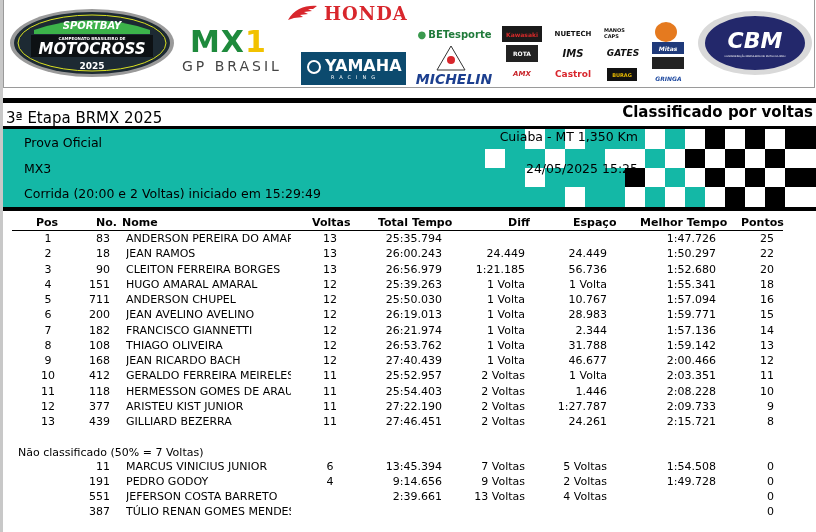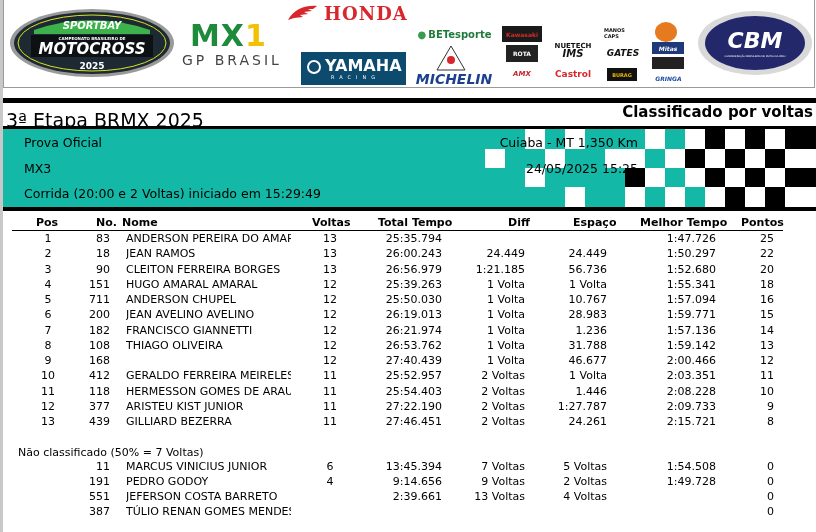--- a/index.html
+++ b/index.html
@@ -3,21 +3,21 @@
 <meta charset="utf-8">
 <style>
   html, body { margin:0; padding:0; }
   body { width:816px; height:532px; background:#ffffff; position:relative; overflow:hidden;
          font-family:"DejaVu Sans", sans-serif; color:#000; }
   .page-left-border { position:absolute; left:0; top:0; width:3px; height:532px; background:#c8c8c8; }
 
   
   .banner { position:absolute; left:3px; top:0; width:810px; height:87px; border:1px solid #9a9a9a; border-top:none; background:#fff; }
   .logo-brmx { position:absolute; left:5px; top:8px; width:166px; height:70px; }
-  .logo-mx1 { position:absolute; left:178px; top:18px; width:110px; height:50px; }
+  .logo-mx1 { position:absolute; left:178px; top:24px; width:110px; height:50px; }
   .mx1-text { position:absolute; left:8px; top:0; font:bold 30px "DejaVu Sans", sans-serif; letter-spacing:1px; color:#1e8a3c; }
   .mx1-text .one { color:#f2c200; }
   .mx1-sub { position:absolute; left:0; top:34px; font:14px "DejaVu Sans", sans-serif; letter-spacing:3px; color:#444; }
   .logo-honda { position:absolute; left:282px; top:3px; width:136px; height:20px; }
   .honda-text { position:absolute; left:38px; top:0; font:bold 18px "DejaVu Serif", serif; color:#d8262c; letter-spacing:1px; }
   .honda-wing { position:absolute; left:0; top:2px; width:32px; height:16px; }
   .logo-sportbay { position:absolute; left:297px; top:24px; width:105px; height:26px; background:#111; color:#fff;
                    font:italic bold 15px "DejaVu Sans", sans-serif; display:flex; align-items:center; justify-content:center; }
   .logo-sportbay .bay { color:#b9d530; }
   .logo-yamaha { position:absolute; left:297px; top:52px; width:105px; height:33px; background:#0c4a6e; color:#fff; }
@@ -26,46 +26,46 @@
   .yamaha-emblem { position:absolute; left:6px; top:8px; width:14px; height:14px; border:2px solid #fff; border-radius:50%; box-sizing:border-box; }
 
   .sponsor { position:absolute; font-family:"DejaVu Sans", sans-serif; font-weight:bold; display:flex; align-items:center; justify-content:center; }
   .s-bet { left:413px; top:26px; width:75px; height:16px; font-size:10px; color:#1f7a3a; }
   .s-bet .dot { color:#3a9a4e; margin-right:2px; }
   .s-rock { left:432px; top:45px; width:30px; height:26px; }
   .s-michelin { left:415px; top:73px; width:70px; height:12px; font-size:14px; font-style:italic; color:#1c3f8f; }
   .s-kawasaki { left:498px; top:26px; width:40px; height:16px; background:#1a1a1a; color:#d82a2a; font-size:6px; }
   .s-rota { left:502px; top:45px; width:32px; height:17px; background:#222; color:#fff; font-size:6px; }
   .s-amx { left:501px; top:66px; width:34px; height:16px; color:#c8242a; font-size:7px; font-style:italic; }
-  .s-nuetech { left:546px; top:28px; width:46px; height:12px; font-size:7px; color:#111;margin-top:12px; }
+  .s-nuetech { left:546px; top:28px; width:46px; height:12px; font-size:7px; color:#111; }
   .s-ims { left:546px; top:46px; width:46px; height:14px; font-size:10px; font-style:italic; color:#111; }
   .s-castrol { left:546px; top:67px; width:46px; height:14px; font-size:9px; color:#d9262d; }
   .s-mancos { left:600px; top:26px; width:36px; height:14px; font-size:5px; color:#111; }
   .s-gates { left:602px; top:46px; width:34px; height:14px; font-size:9px; font-style:italic; color:#111; }
   .s-burag { left:603px; top:68px; width:30px; height:13px; background:#111; color:#e6b800; font-size:5px; }
   .s-round { left:651px; top:22px; width:22px; height:20px; background:#e57a1f; border-radius:50%; color:#fff; font-size:5px; }
   .s-mitas { left:648px; top:42px; width:32px; height:12px; background:#1f3a7a; color:#fff; font-size:6px; font-style:italic; }
   .s-third { left:648px; top:57px; width:32px; height:12px; background:#222; color:#fff; font-size:4px; }
   .s-gringa { left:647px; top:72px; width:35px; height:12px; color:#1f4aa0; font-size:6px; font-style:italic; }
   .logo-cbm { position:absolute; left:693px; top:10px; width:116px; height:66px; }
 
   
   .rule { position:absolute; left:3px; width:813px; background:#000; }
   .title-row { position:absolute; left:3px; top:103px; width:813px; height:24px; }
-  .event-title { position:absolute; left:3px; top:6px; font-size:19px; font-family:"DejaVu Sans", sans-serif; }
+  .event-title { position:absolute; left:3px; top:6px; font-size:15px; font-family:"DejaVu Sans", sans-serif; }
   .report-type { position:absolute; right:3px; top:0; font:bold 15px "DejaVu Sans", sans-serif; }
 
   
   .info-band { position:absolute; left:3px; top:129px; width:813px; height:79px; background:#14b8a6; overflow:hidden; }
   .checker { position:absolute; left:0; top:0; width:813px; height:79px; }
   .info-text { position:absolute; font-size:12.5px; font-family:"DejaVu Sans", sans-serif; white-space:nowrap; }
   .info-session { left:21px; top:6px; }
   .info-class { left:21px; top:32px; }
   .info-race { left:21px; top:57px; }
-  .info-venue { right:178px; top:6px; }
+  .info-venue { right:178px; top:0; }
   .info-date { right:178px; top:32px; }
 
   
   .results { position:absolute; left:0; top:214px; width:816px; }
   .hdr { position:absolute; top:2px; font:bold 11px "DejaVu Sans", sans-serif; white-space:nowrap; }
   .hdr-line { position:absolute; left:12px; top:16px; width:771px; height:1px; background:#000; }
   .row { position:absolute; left:0; width:816px; height:15px; font-size:11px; font-family:"DejaVu Sans", sans-serif; }
   .cell { position:absolute; top:0; white-space:nowrap; }
   .c-pos { left:30px; width:36px; text-align:center; }
   .c-no  { left:70px; width:40px; text-align:right; }
@@ -288,38 +288,39 @@
       <div class="cell c-best">1:59.771</div>
       <div class="cell c-pts">15</div>
     </div>
     <div class="row" style="top: 323.5px;">
       <div class="cell c-pos">7</div>
       <div class="cell c-no">182</div>
       <div class="cell c-name">FRANCISCO GIANNETTI</div>
       <div class="cell c-laps">12</div>
       <div class="cell c-total">26:21.974</div>
       <div class="cell c-diff">1 Volta</div>
-      <div class="cell c-gap">1.236</div>
+      <div class="cell c-gap">2.344</div>
       <div class="cell c-best">1:57.136</div>
       <div class="cell c-pts">14</div>
     </div>
     <div class="row" style="top: 338.75px;">
       <div class="cell c-pos">8</div>
       <div class="cell c-no">108</div>
       <div class="cell c-name">THIAGO OLIVEIRA</div>
       <div class="cell c-laps">12</div>
       <div class="cell c-total">26:53.762</div>
       <div class="cell c-diff">1 Volta</div>
       <div class="cell c-gap">31.788</div>
       <div class="cell c-best">1:59.142</div>
       <div class="cell c-pts">13</div>
     </div>
     <div class="row" style="top: 354px;">
       <div class="cell c-pos">9</div>
       <div class="cell c-no">168</div>
+      <div class="cell c-name">JEAN RICARDO BACH</div>
       <div class="cell c-laps">12</div>
       <div class="cell c-total">27:40.439</div>
       <div class="cell c-diff">1 Volta</div>
       <div class="cell c-gap">46.677</div>
       <div class="cell c-best">2:00.466</div>
       <div class="cell c-pts">12</div>
     </div>
     <div class="row" style="top: 369.25px;">
       <div class="cell c-pos">10</div>
       <div class="cell c-no">412</div>

